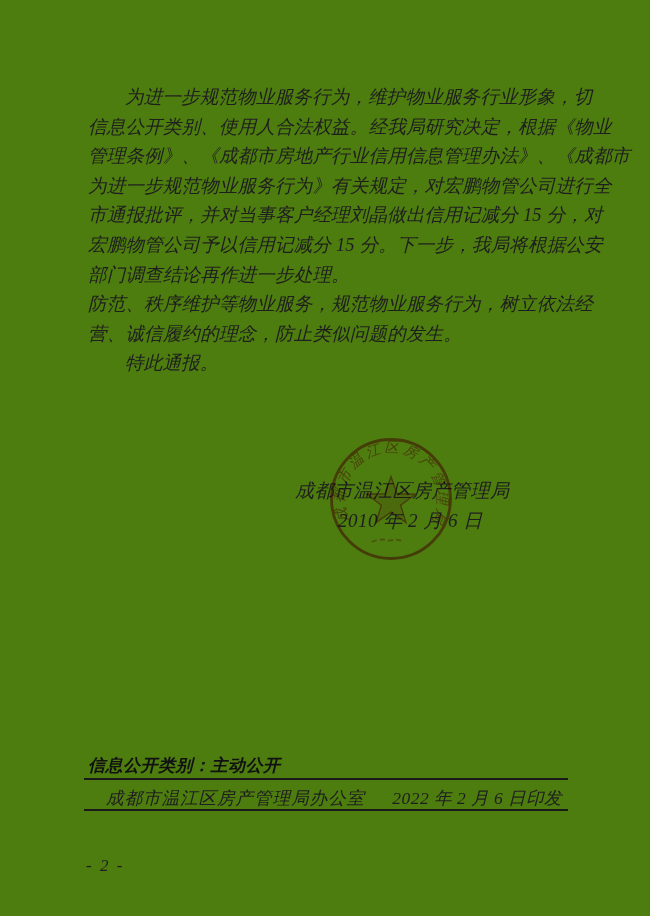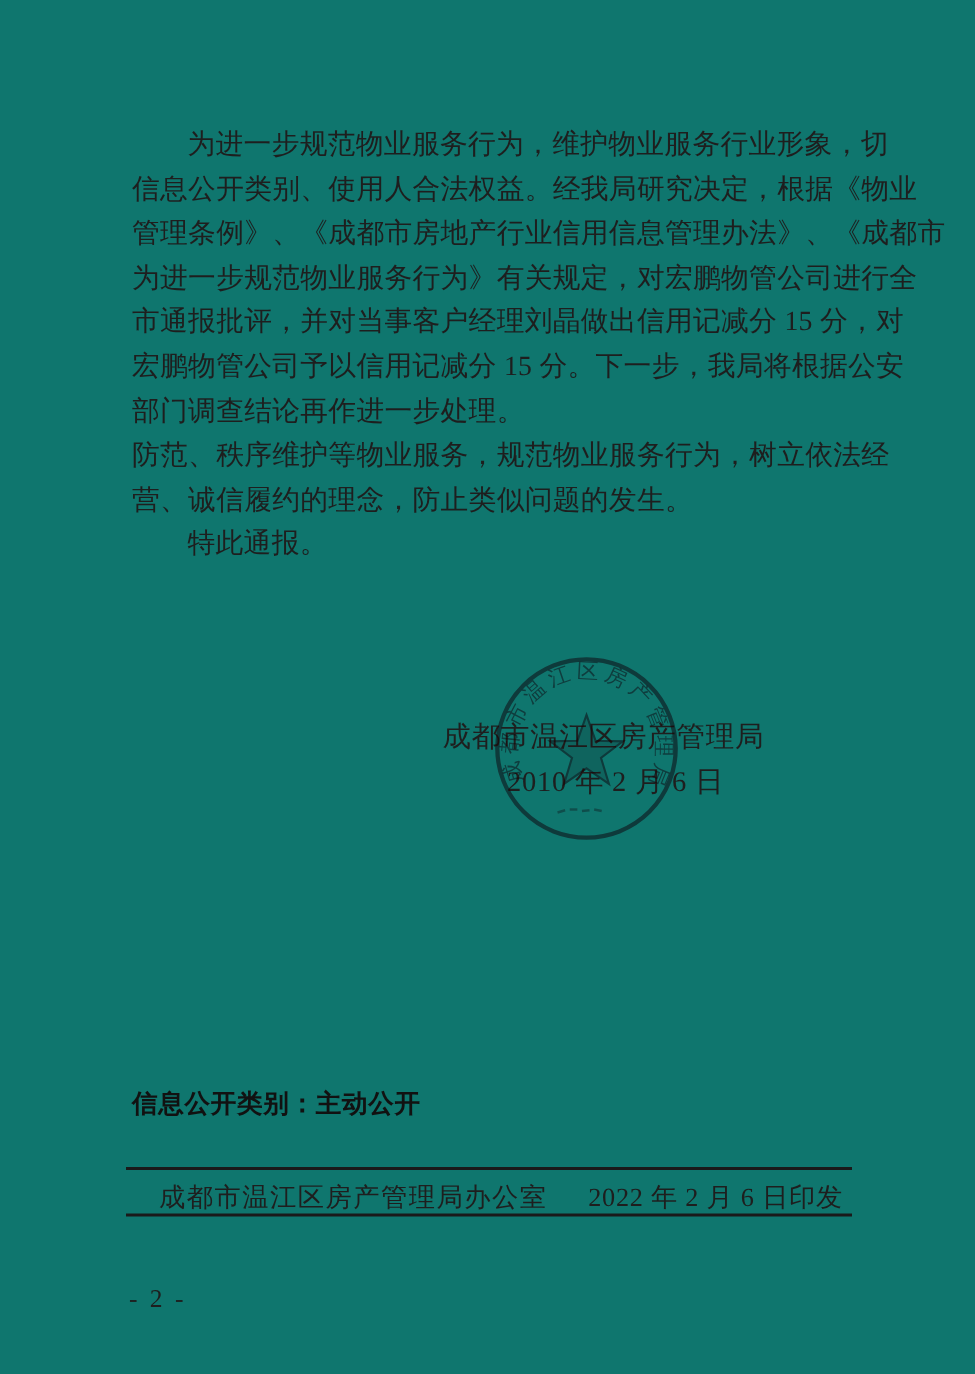--- a/index.html
+++ b/index.html
@@ -4,24 +4,25 @@
 <style>
   html, body {
     margin: 0;
     padding: 0;
     background: #ffffff;
   }
   .page {
     position: relative;
     width: 650px;
     height: 916px;
-    background: #0f766e;
+    background: #4d7c0f;
     font-family: "Liberation Serif", "DejaVu Serif", serif;
     color: #1e1e1e;
     overflow: hidden;
+    font-style: italic;
   }
   .doc-body {
     position: absolute;
     left: 88px;
     top: 83px;
     width: 478px;
   }
   .line {
     font-size: 18.5px;
     line-height: 29.6px;
@@ -52,21 +53,21 @@
     left: 327px;
     top: 437px;
     width: 128px;
     height: 124px;
     mix-blend-mode: multiply;
     opacity: 0.88;
   }
   .footer-heading {
     position: absolute;
     left: 88px;
-    top: 724px;
+    top: 754px;
     font-family: "Liberation Sans", "DejaVu Sans", sans-serif;
     font-weight: 700;
     font-size: 17px;
     letter-spacing: 0.5px;
     color: #111;
     white-space: nowrap;
   }
   .rule {
     position: absolute;
     left: 84px;

